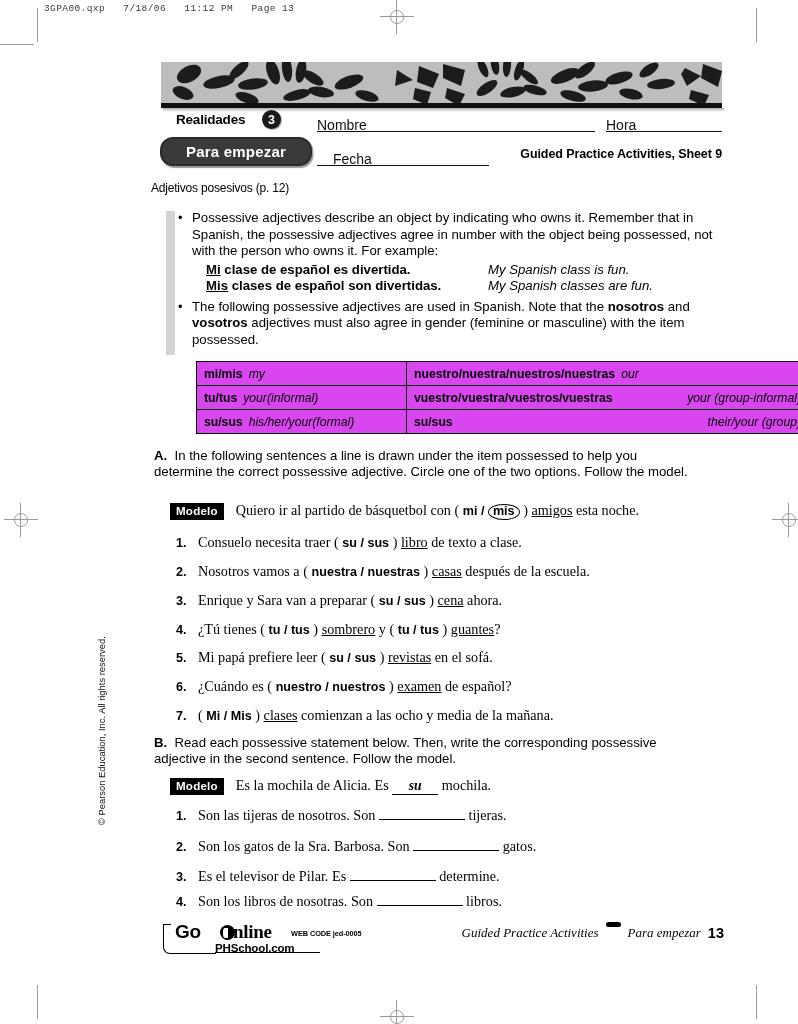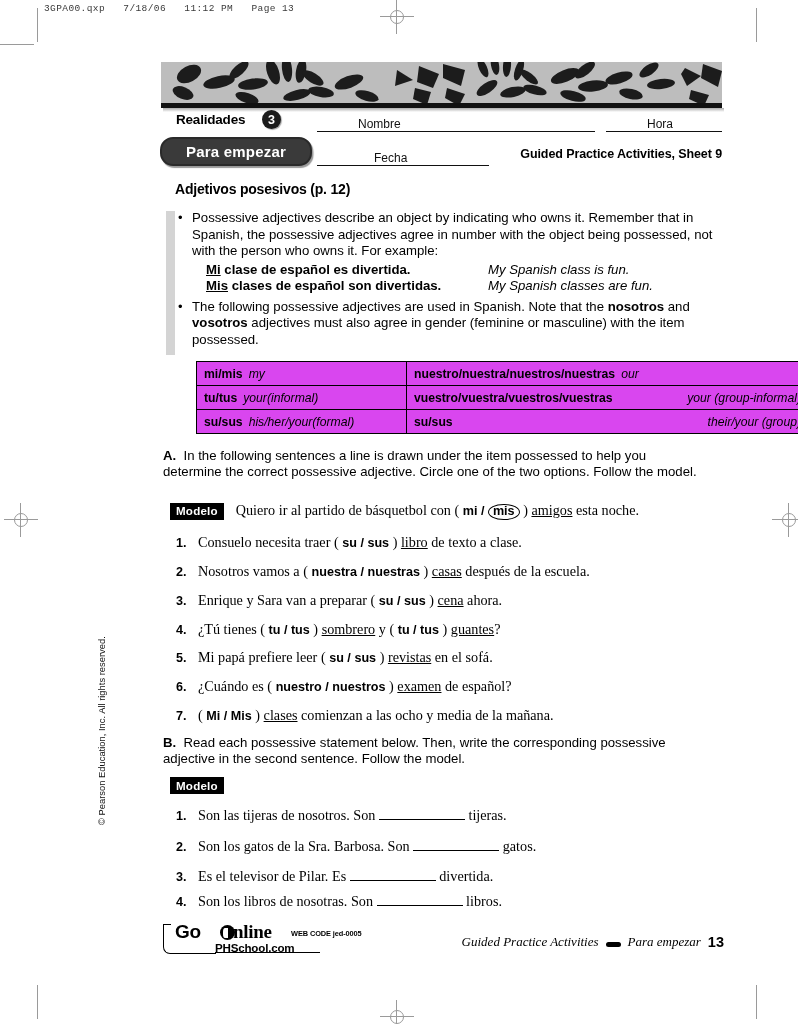--- a/index.html
+++ b/index.html
@@ -100,40 +100,39 @@
     border: 2px solid #2a2a2a;
     color: #fff;
     font-size: 15px; font-weight: bold;
     display: flex; align-items: center; justify-content: center;
     letter-spacing: 0.2px;
     box-shadow: 1.5px 2px 1px rgba(0,0,0,.4);
   }
 
   .field-label {
     position: absolute;
-    font-size: 12px;
+    font-size: 14px;
     color: #111;
-    margin-left: 41px;
   }
   .field-rule {
     position: absolute;
     height: 1px; background: #111;
   }
   .sheet-id {
     position: absolute;
     right: 76px; top: 147px;
     font-size: 12.5px; font-weight: bold;
     letter-spacing: -0.1px;
   }
 
   
   .page-title {
     position: absolute;
-    left: 175px; top: 181px;
-    font-size: 14px; font-weight: bold;
+    left: 151px; top: 181px;
+    font-size: 12px; font-weight: normal;
     letter-spacing: -0.2px;
   }
 
   
   .note-bar {
     position: absolute;
     left: 166px; top: 211px;
     width: 9px; height: 144px;
     background: #d4d4d4;
   }
@@ -182,21 +181,21 @@
   .table td.left  { width: 196px; }
   .table .term { font-weight: bold; }
   .table .gloss { font-style: italic; }
   .cell-split { display: flex; justify-content: space-between; align-items: baseline; gap: 6px; }
   .cell-inline .gloss { margin-left: 6px; }
 
   
   .instr {
     position: absolute;
     width: 545px;
-    left: 163px;
+    left: 154px;
     font-size: 13.2px;
     line-height: 16.4px;
   }
   .instr b { font-weight: bold; }
 
   .modelo-row {
     position: absolute;
     left: 170px;
     display: flex; align-items: baseline;
     font-family: "Liberation Serif", serif;
@@ -314,25 +313,24 @@
     width: 8px; height: 1.4px; background: #000;
   }
   .fl-underline {
     position: absolute; left: 52px; top: 31px;
     width: 105px; height: 1.4px; background: #000;
   }
 
   .footer-right {
     position: absolute;
     right: 74px; top: 925px;
-    display: flex; align-items: flex-end; gap: 7px;
+    display: flex; align-items: flex-start; gap: 7px;
     font-family: "Liberation Serif", serif;
     font-style: italic;
     font-size: 13px;
-    margin-top: 9px;
   }
   .footer-dash {
     display: inline-block;
     width: 15px; height: 5px;
     background: #000;
     border-radius: 3px;
     position: relative; top: -3px;
   }
   .footer-page {
     font-family: "Liberation Sans", sans-serif;
@@ -531,35 +529,36 @@
     <span class="num">7.</span>
     <span><span>( </span><span class="opt">Mi</span><span class="opt"> / </span><span class="opt">Mis</span><span> ) </span><span class="u">clases</span><span> comienzan a las ocho y media de la mañana.</span></span>
   </div>
 
   <div class="instr" style="top:735px;">
     <b>B.</b>&nbsp;&nbsp;<span>Read each possessive statement below. Then, write the corresponding possessive adjective in the second sentence. Follow the model.</span>
   </div>
 
   <div class="modelo-row" style="top:777px;">
     <span class="modelo-tag">Modelo</span>
+    <span><span>Es la mochila de Alicia. Es </span><span class="blank blank-sm answer">su</span><span> mochila.</span></span>
   </div>
 
   <div class="item" style="top:807px;">
     <span class="num">1.</span>
     <span><span>Son las tijeras de nosotros. Son </span><span class="blank"></span><span> tijeras.</span></span>
   </div>
 
   <div class="item" style="top:838px;">
     <span class="num">2.</span>
     <span><span>Son los gatos de la Sra. Barbosa. Son </span><span class="blank"></span><span> gatos.</span></span>
   </div>
 
   <div class="item" style="top:868px;">
     <span class="num">3.</span>
-    <span><span>Es el televisor de Pilar. Es </span><span class="blank"></span><span> divertida.</span></span>
+    <span><span>Es el televisor de Pilar. Es </span><span class="blank"></span><span> determine.</span></span>
   </div>
 
   <div class="item" style="top:893px;">
     <span class="num">4.</span>
     <span><span>Son los libros de nosotras. Son </span><span class="blank"></span><span> libros.</span></span>
   </div>
 
   <div class="copyright">© Pearson Education, Inc. All rights reserved.</div>
 
   <div class="footer-logo">

